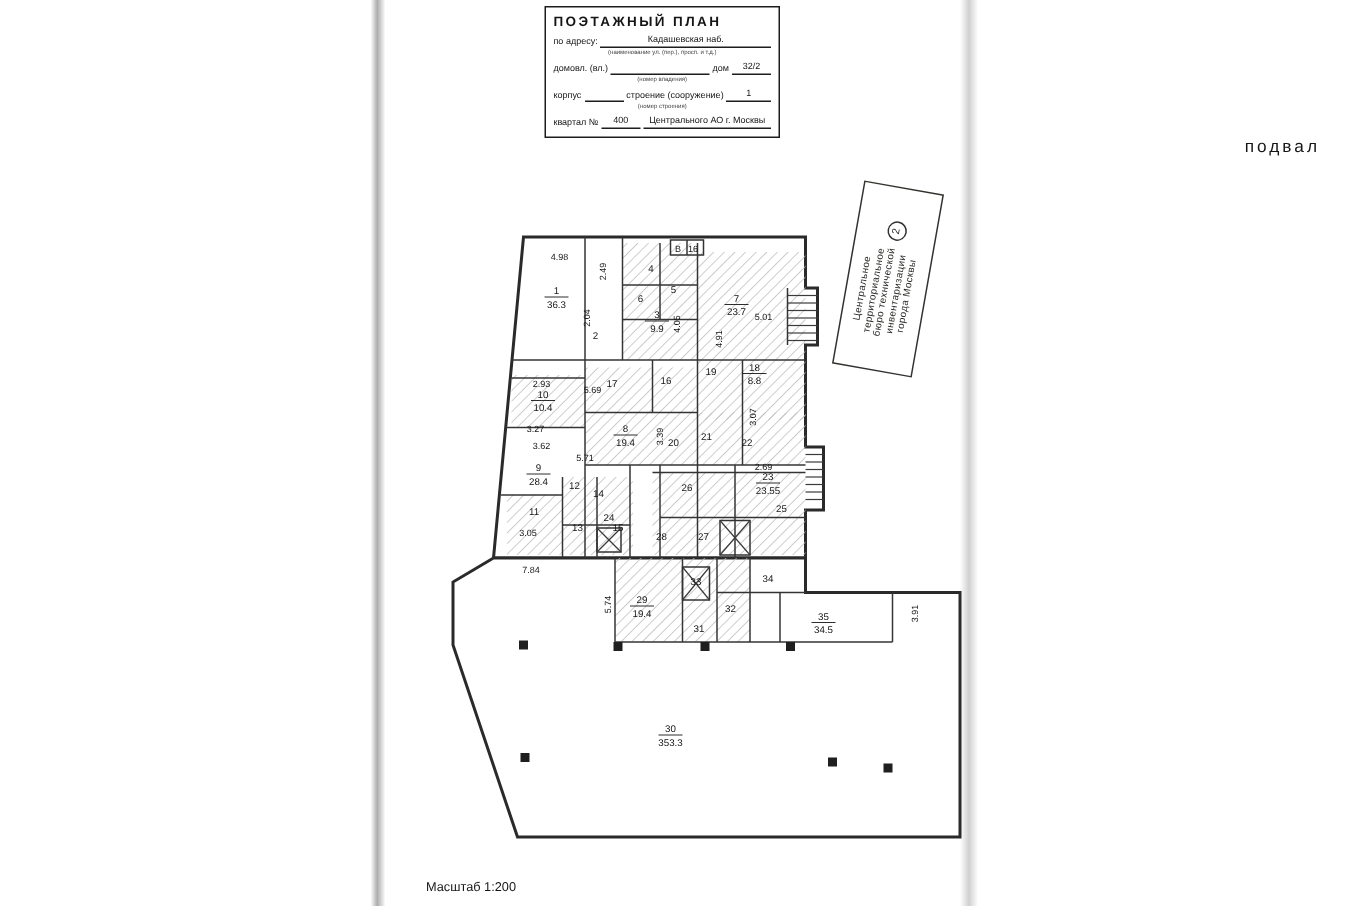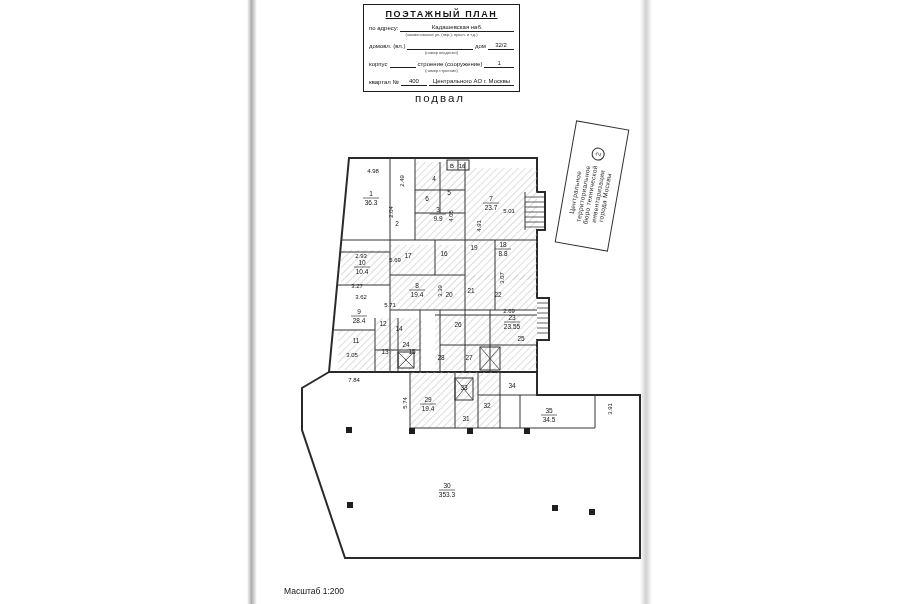--- a/index.html
+++ b/index.html
@@ -13,29 +13,29 @@
   .scan-left{left:247px;width:10px;
     background:linear-gradient(90deg,rgba(120,120,120,0) 0%,rgba(105,105,105,.55) 45%,rgba(120,120,120,0) 100%);}
   .scan-right{left:640px;width:12px;
     background:linear-gradient(90deg,rgba(130,130,130,0) 0%,rgba(120,120,120,.35) 50%,rgba(130,130,130,0) 100%);}
 
   
   .title-block{
     position:absolute;left:363px;top:4px;width:157px;box-sizing:border-box;
     border:1px solid #1d1d1d;background:#fff;padding:3px 5px 5px;color:#151515;
   }
-  .tb-title{text-align:center;font-weight:bold;font-size:9px;letter-spacing:1.6px;margin:1px 0 3px;text-decoration:underline;}
+  .tb-title{font-weight:bold;font-size:9px;letter-spacing:1.6px;margin:1px 0 3px;}
   .tb-row{display:flex;align-items:flex-end;font-size:6px;line-height:1.15;margin-top:5px;white-space:nowrap;gap:2px;}
   .tb-label{flex:0 0 auto;}
   .tb-fill{flex:1 1 auto;border-bottom:1px solid #1d1d1d;text-align:center;min-width:8px;}
   .tb-short{flex:0 0 26px;border-bottom:1px solid #1d1d1d;text-align:center;}
   .tb-note{text-align:center;font-size:4px;color:#444;margin-top:1px;line-height:1;}
 
   .floor-label{
-    position:absolute;top:92px;left:0;width:880px;text-align:center;
+    position:absolute;top:92px;left:0;width:880px;text-align:right;
     font-size:11.5px;letter-spacing:2px;color:#161616;
   }
   .scale-label{position:absolute;left:256px;top:586px;font-size:8.5px;color:#161616;padding-left:28px;}
 
   
   .stamp{
     position:absolute;left:530px;top:159px;width:124px;height:54px;box-sizing:border-box;
     transform:rotate(-80deg);transform-origin:center center;
     display:flex;align-items:center;justify-content:center;gap:5px;
     border:1.5px solid #33322f;color:#2b2a27;background:transparent;padding:2px;

